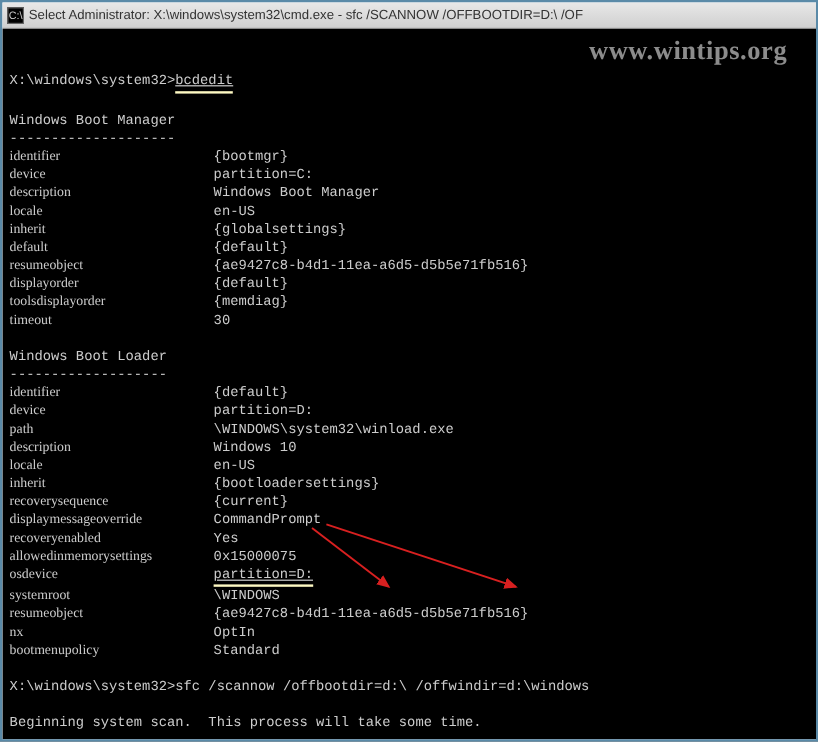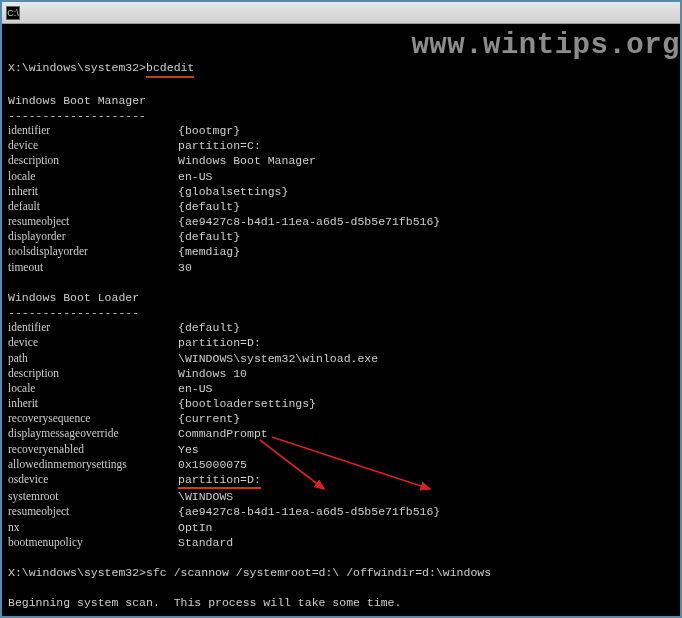--- a/index.html
+++ b/index.html
@@ -39,62 +39,64 @@
       color: #ccc;
       height: 592px;
       padding: 6px 6px 4px 6px;
       line-height: 1.32;
       white-space: pre;
       overflow: hidden;
       position: relative;
     }
     .prompt-line { color: #ccc; }
     .underline-red {
-      border-bottom: 2px solid #c2410c;
+      border-bottom: 2px solid #fef9c3;
       display: inline-block;
+      text-decoration: underline;
     }
     .kv { display: block; }
     .k { display: inline-block; width: 170px; font-family: Liberation Serif, serif; }
     .watermark {
       position: absolute;
       top: 3px;
-      right: 0;
-      font-family: Liberation Mono, monospace;
-      font-size: 29px;
+      right: 24px;
+      font-family: Liberation Serif, serif;
+      font-size: 22px;
       font-weight: bold;
       color: rgba(255,255,255,0.55);
       letter-spacing: 0.5px;
       z-index: 5;
     }
     svg.arrows {
       position: absolute;
       top: 0; left: 0;
       width: 100%; height: 100%;
       pointer-events: none;
       z-index: 4;
     }
   </style>
 </head>
 <body>
 
 <div class="titlebar">
   <span class="icon">C:\</span>
+  <span>Select Administrator: X:\windows\system32\cmd.exe - sfc  /SCANNOW /OFFBOOTDIR=D:\ /OF</span>
 </div>
 
 <div class="console">
 <div class="watermark">www.wintips.org</div>
 <span class="prompt-line">X:\windows\system32&gt;</span><span class="underline-red">bcdedit</span>
 
 <span>Windows Boot Manager</span>
 <span>--------------------</span>
 <span class="kv"><span class="k">identifier</span><span>{bootmgr}</span></span><span class="kv"><span class="k">device</span><span>partition=C:</span></span><span class="kv"><span class="k">description</span><span>Windows Boot Manager</span></span><span class="kv"><span class="k">locale</span><span>en-US</span></span><span class="kv"><span class="k">inherit</span><span>{globalsettings}</span></span><span class="kv"><span class="k">default</span><span>{default}</span></span><span class="kv"><span class="k">resumeobject</span><span>{ae9427c8-b4d1-11ea-a6d5-d5b5e71fb516}</span></span><span class="kv"><span class="k">displayorder</span><span>{default}</span></span><span class="kv"><span class="k">toolsdisplayorder</span><span>{memdiag}</span></span><span class="kv"><span class="k">timeout</span><span>30</span></span>
 <span>Windows Boot Loader</span>
 <span>-------------------</span>
 <span class="kv"><span class="k">identifier</span><span>{default}</span></span><span class="kv"><span class="k">device</span><span>partition=D:</span></span><span class="kv"><span class="k">path</span><span>\WINDOWS\system32\winload.exe</span></span><span class="kv"><span class="k">description</span><span>Windows 10</span></span><span class="kv"><span class="k">locale</span><span>en-US</span></span><span class="kv"><span class="k">inherit</span><span>{bootloadersettings}</span></span><span class="kv"><span class="k">recoverysequence</span><span>{current}</span></span><span class="kv"><span class="k">displaymessageoverride</span><span>CommandPrompt</span></span><span class="kv"><span class="k">recoveryenabled</span><span>Yes</span></span><span class="kv"><span class="k">allowedinmemorysettings</span><span>0x15000075</span></span><span class="kv"><span class="k">osdevice</span><span class="underline-red">partition=D:</span></span><span class="kv"><span class="k">systemroot</span><span>\WINDOWS</span></span><span class="kv"><span class="k">resumeobject</span><span>{ae9427c8-b4d1-11ea-a6d5-d5b5e71fb516}</span></span><span class="kv"><span class="k">nx</span><span>OptIn</span></span><span class="kv"><span class="k">bootmenupolicy</span><span>Standard</span></span>
-<span class="prompt-line">X:\windows\system32&gt;</span><span>sfc /scannow /systemroot=d:\ /offwindir=d:\windows</span>
+<span class="prompt-line">X:\windows\system32&gt;</span><span>sfc /scannow /offbootdir=d:\ /offwindir=d:\windows</span>
 
 <span>Beginning system scan.  This process will take some time.</span>
 
 
 
 
 
 
 <svg class="arrows">
   <defs>

